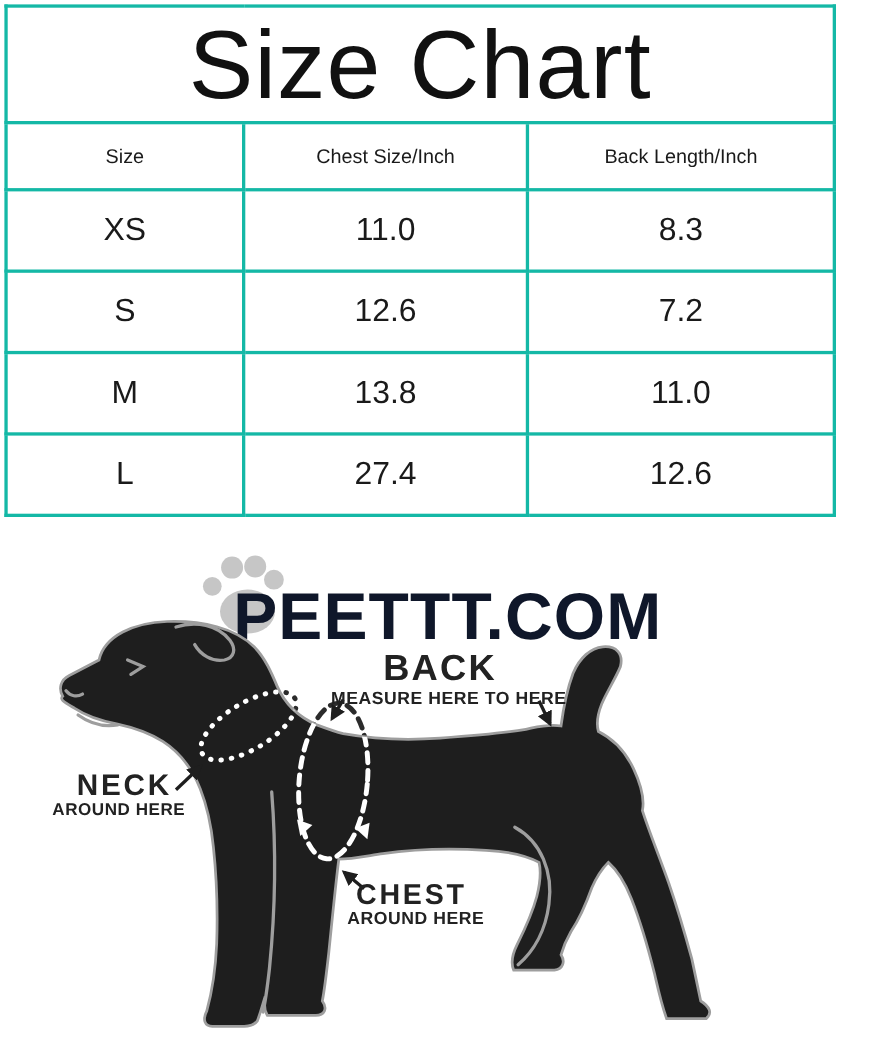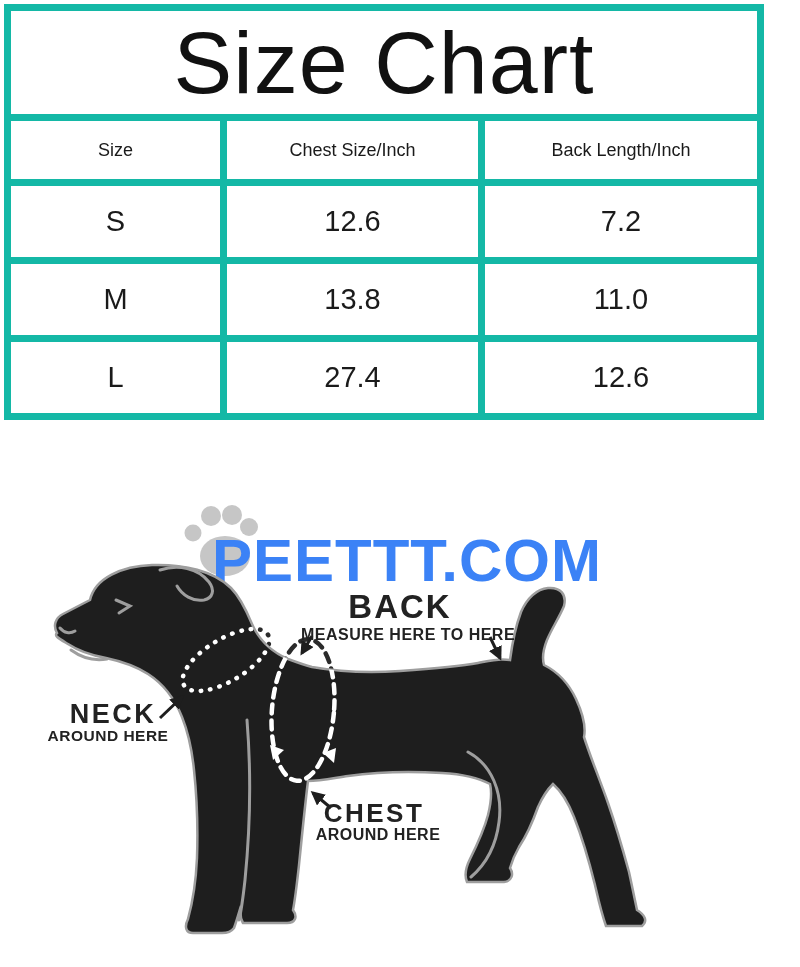--- a/index.html
+++ b/index.html
@@ -7,31 +7,31 @@
     width:800px;height:967px;position:relative;overflow:hidden;
     background:#ffffff;
     font-family:"Liberation Sans", sans-serif;
     color:#1a1a1a;
   }
   
   .watermark{position:absolute;left:180px;top:502px;z-index:1;}
   .watermark .wm-text{
     position:absolute;left:32px;top:29px;
     font-size:60px;font-weight:bold;letter-spacing:1px;line-height:60px;
-    color:#3b82f6;white-space:nowrap;
+    color:#0f172a;white-space:nowrap;
   }
   .watermark svg{position:absolute;left:0;top:0;}
   
   table.size-chart{
     position:absolute;left:4px;top:4px;z-index:2;
     width:753px;border-collapse:collapse;table-layout:fixed;
     background:transparent;
   }
   table.size-chart td{
-    border:7px solid #14b8a6;text-align:center;vertical-align:middle;
+    border:3px solid #14b8a6;text-align:center;vertical-align:middle;
     padding:0;background:transparent;
   }
   td.title-cell{height:103px;font-size:88px;font-weight:400;letter-spacing:1px;color:#111;}
   tr.head-row td{height:58px;font-size:18px;}
   tr.data-row td{height:71px;font-size:29px;}
   col.c1{width:216px;} col.c2{width:258px;} col.c3{width:279px;}
   
   .dog-figure{position:absolute;left:0;top:560px;z-index:3;}
   .diagram-label{font-family:"Liberation Sans",sans-serif;font-weight:bold;fill:#222;}
 </style>
@@ -56,20 +56,25 @@
       <col class="c3">
     </colgroup>
   <tbody>
       <tr>
     <td colspan="3" class="title-cell">Size Chart</td>
   </tr>
   <tr class="head-row">
     <td>Size</td>
     <td>Chest Size/Inch</td>
     <td>Back Length/Inch</td>
+  </tr>
+  <tr class="data-row">
+    <td>XS</td>
+    <td>11.0</td>
+    <td>8.3</td>
   </tr>
   <tr class="data-row">
     <td>S</td>
     <td>12.6</td>
     <td>7.2</td>
   </tr>
   <tr class="data-row">
     <td>M</td>
     <td>13.8</td>
     <td>11.0</td>

